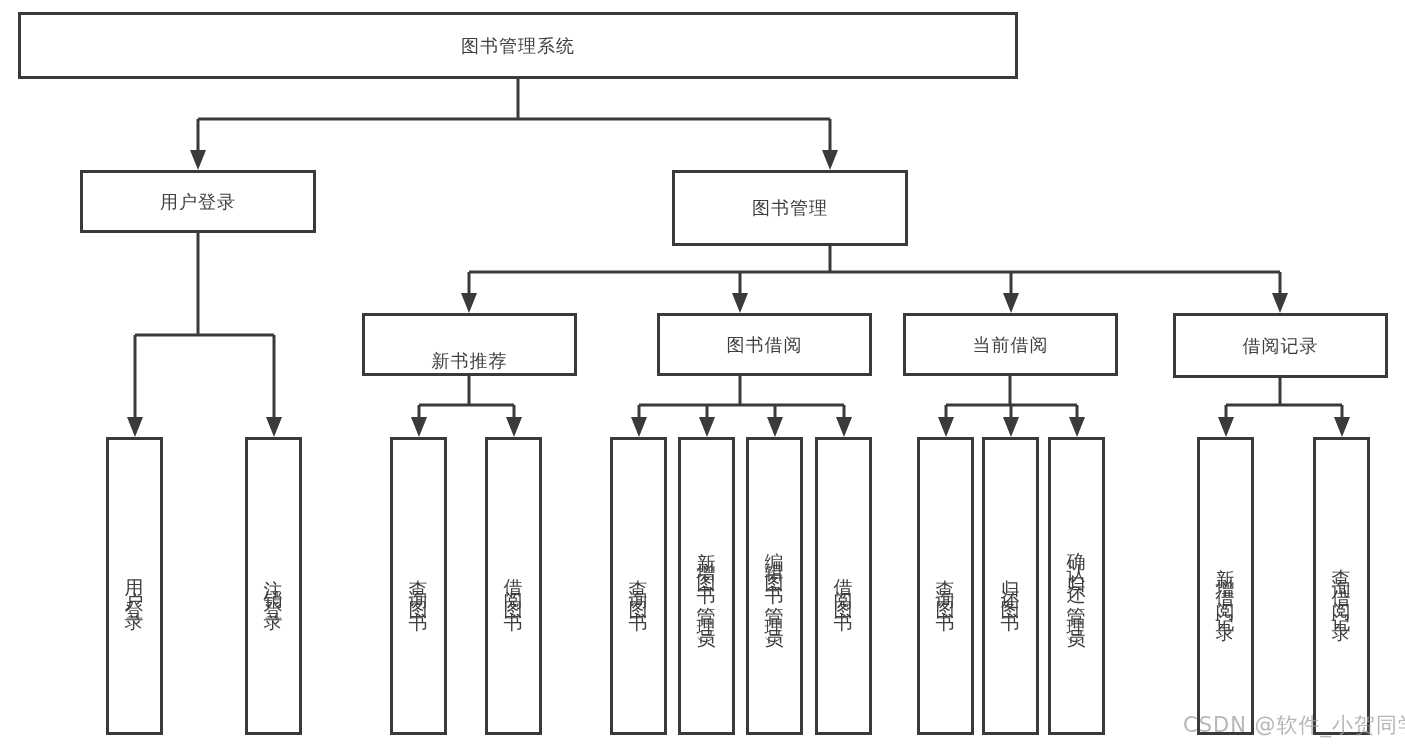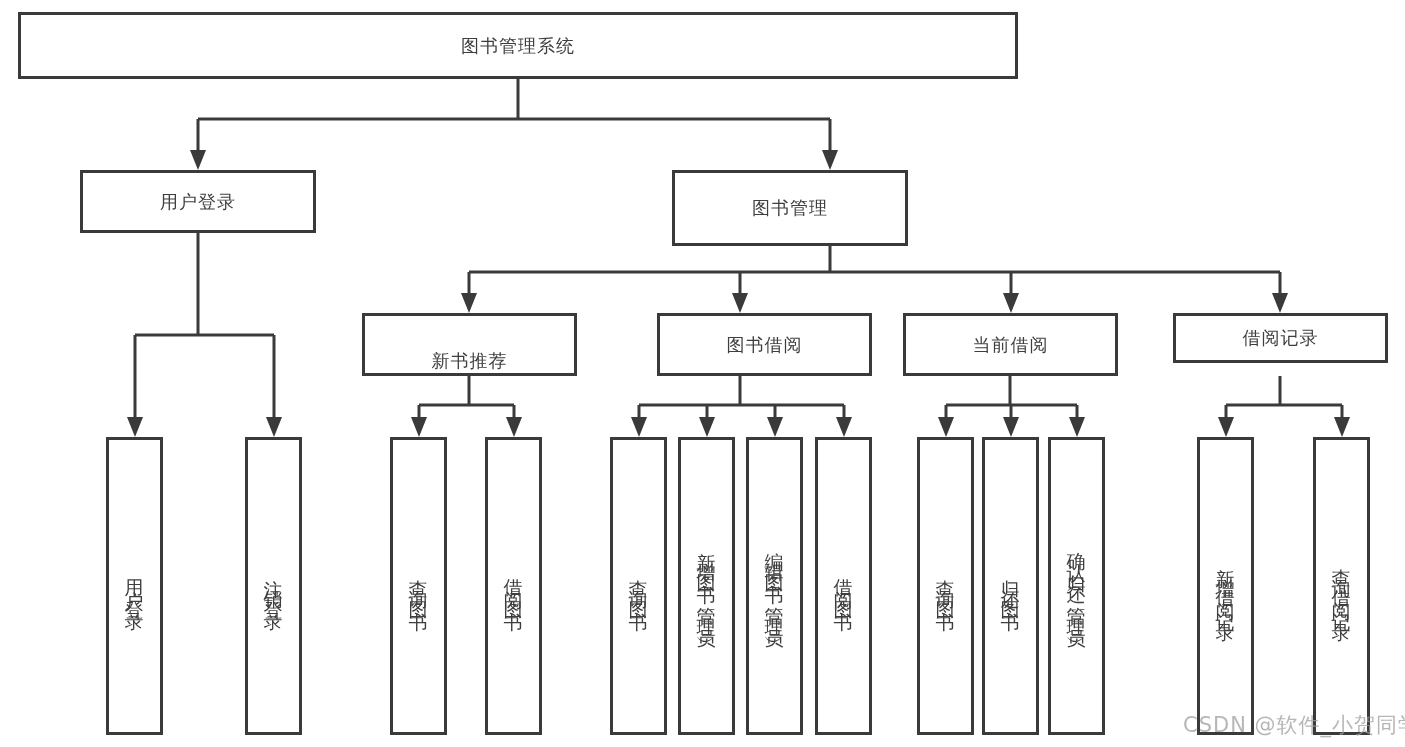--- a/index.html
+++ b/index.html
@@ -110,21 +110,21 @@
 
   <div class="box" style="left:362px; top:313px; width:215px; height:63px;align-items:flex-end;">
     <span class="hlabel">新书推荐</span>
   </div>
   <div class="box" style="left:633px; top:313px; width:215px; height:63px;margin-left:24px;">
     <span class="hlabel">图书借阅</span>
   </div>
   <div class="box" style="left:903px; top:313px; width:215px; height:63px;font-family:Liberation Mono, monospace;">
     <span class="hlabel">当前借阅</span>
   </div>
-  <div class="box" style="left:1173px; top:313px; width:215px; height:50px;">
+  <div class="box" style="left:1173px; top:313px; width:215px; height:65px;">
     <span class="hlabel">借阅记录</span>
   </div>
 
   <div class="box" style="left:106px; top:437px; width:57px; height:298px;">
     <span class="vlabel">用户登录</span>
   </div>
   <div class="box" style="left:245px; top:437px; width:57px; height:298px;">
     <span class="vlabel">注销登录</span>
   </div>
 

